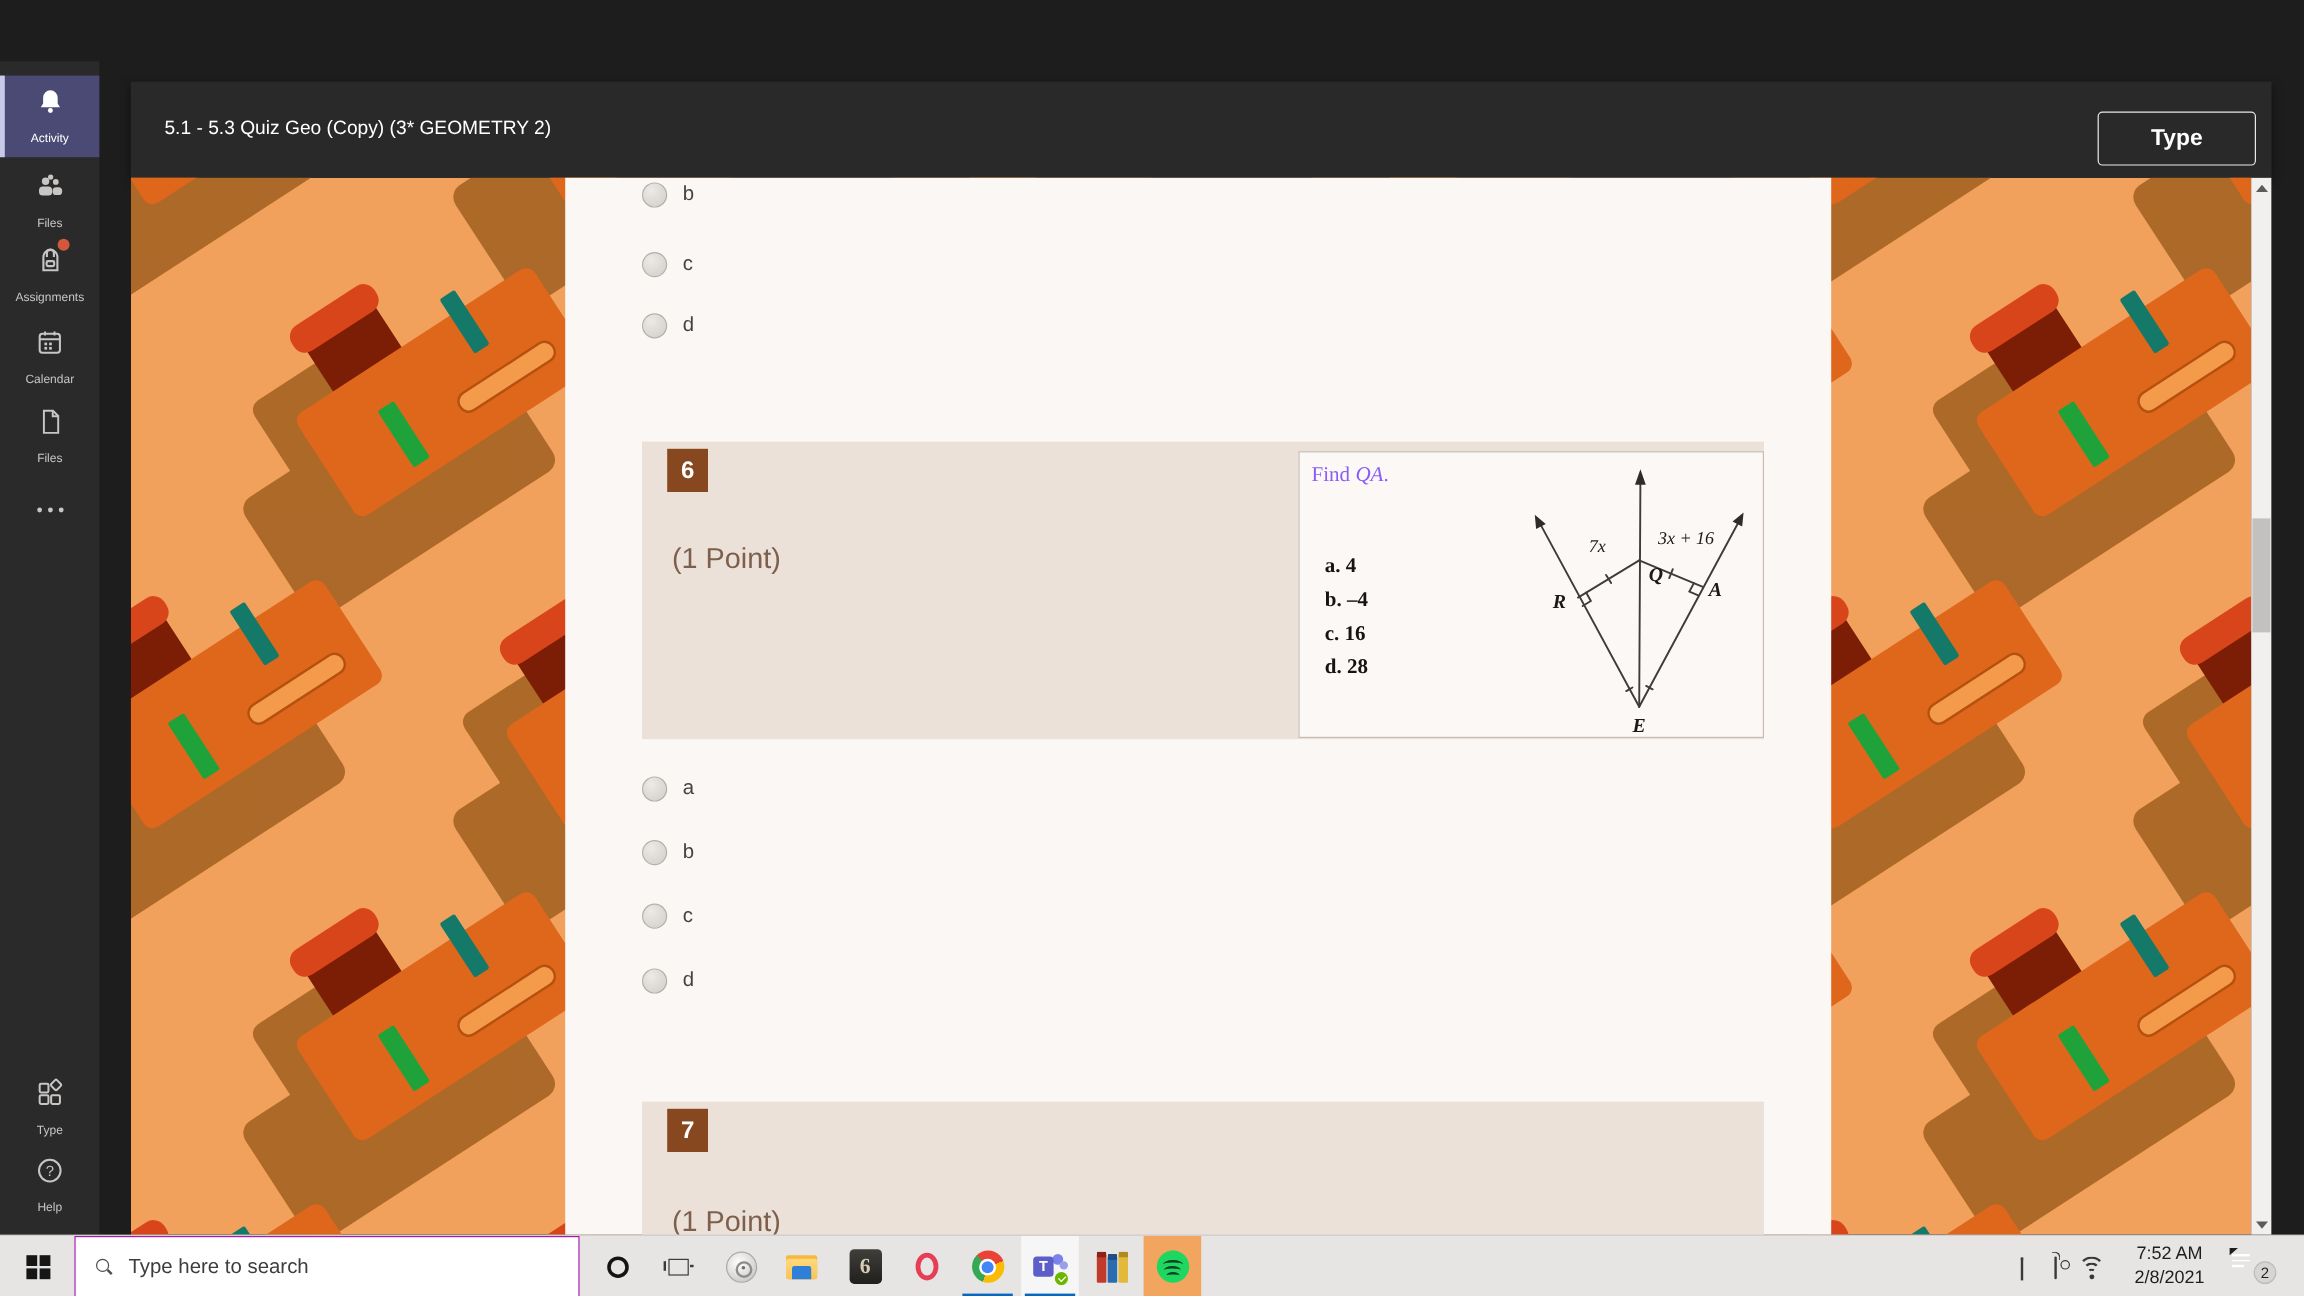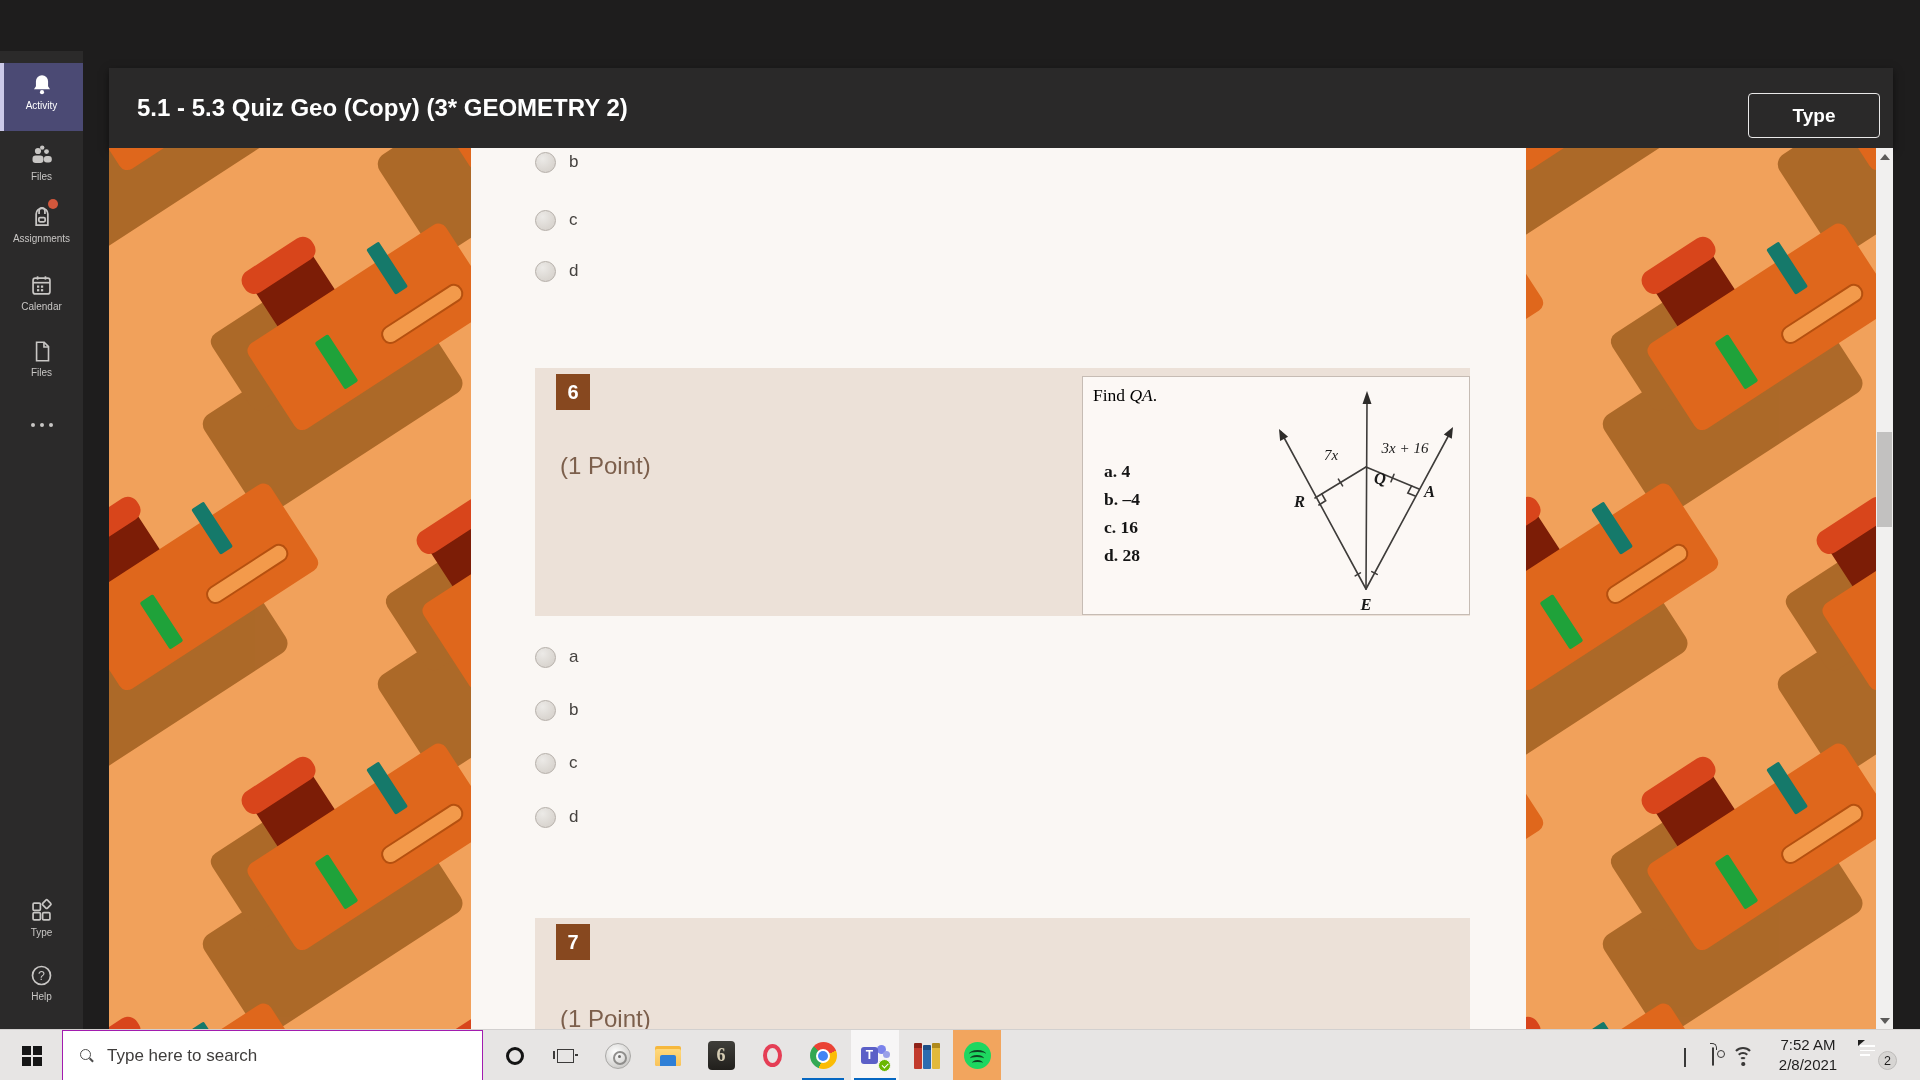--- a/index.html
+++ b/index.html
@@ -29,32 +29,32 @@
   .winbtn{position:absolute;top:0;width:46px;height:51px;display:flex;align-items:center;justify-content:center;}
   .winbtn .bar{width:13px;height:2px;background:#e6e5f2;}
   .winbtn .box{position:relative;width:11px;height:11px;border:1.5px solid #e6e5f2;background:transparent;margin-top:3px;}
   .winbtn .box::before{content:"";position:absolute;left:2px;top:-5px;width:11px;height:11px;border:1.5px solid #e6e5f2;border-bottom:none;border-left:none;}
   .winbtn .x1,.winbtn .x2{position:absolute;width:16px;height:1.8px;background:#e6e5f2;}
   .winbtn .x1{transform:rotate(45deg);} .winbtn .x2{transform:rotate(-45deg);}
 
   
   .rail{position:absolute;left:0;top:51px;width:83px;height:978px;background:#2b2a2a;}
   .rail-item{position:absolute;left:0;width:83px;text-align:center;color:#c8c6c4;}
-  .rail-item .lbl{display:block;font-size:10px;margin-top:2px;}
+  .rail-item .lbl{display:block;font-size:10px;margin-top:12px;}
   .rail-item svg{display:block;margin:0 auto;}
   .rail-item.active{background:#4b4a74;color:#ffffff;}
   .rail-item.active::before{content:"";position:absolute;left:0;top:0;width:4px;height:100%;background:#cbc9e8;}
   .rail-dots{position:absolute;left:0;width:83px;display:flex;justify-content:center;gap:5px;}
   .rail-dots i{width:4px;height:4px;border-radius:50%;background:#c8c6c4;}
   .dotbadge{position:absolute;left:48px;top:-4px;width:10px;height:10px;border-radius:50%;background:#d2573c;}
 
   
   .stage{position:absolute;left:83px;top:51px;width:1837px;height:978px;background:#1e1d1d;}
   .quiz-header{position:absolute;left:26px;top:17px;width:1784px;height:80px;background:#2a2929;box-shadow:0 3px 8px rgba(0,0,0,.5);}
-  .quiz-title{position:absolute;left:28px;top:0;height:80px;line-height:80px;color:#fff;font-size:24px;font-weight:700;}
+  .quiz-title{position:absolute;left:28px;top:0;height:80px;line-height:80px;color:#fff;font-size:16px;font-weight:400;}
   .close-btn{position:absolute;left:1639px;top:25px;width:132px;height:45px;border:1px solid #e9e8e8;border-radius:4px;
              color:#fff;font-size:19px;font-weight:600;text-align:center;line-height:43px;}
   .content{position:absolute;left:26px;top:97px;width:1784px;height:881px;overflow:hidden;background:#1e1d1d;}
   .wallpaper{position:absolute;left:0;top:0;}
   .quiz-col{position:absolute;left:362px;top:0;width:1055px;height:881px;background:#faf7f4;}
 
   
   .vscroll{position:absolute;left:1767px;top:0;width:17px;height:881px;background:#f1f0ef;}
   .sb-up,.sb-down{position:absolute;left:0;width:17px;height:17px;display:flex;align-items:center;justify-content:center;}
   .sb-up{top:0;} .sb-down{bottom:0;}
@@ -65,21 +65,21 @@
   
   .opt{position:absolute;left:64px;height:22px;display:flex;align-items:center;gap:13px;}
   .radio{width:21px;height:21px;border-radius:50%;border:1px solid #b5afa9;
          background:radial-gradient(circle at 35% 30%,#eceae7 0%,#dcd8d3 60%,#d2cdc8 100%);}
   .optlabel{font-size:17px;color:#45423f;}
   .qblock{position:absolute;left:64px;width:935px;background:#ece1d8;}
   .qbadge{position:absolute;left:21px;top:6px;width:34px;height:36px;background:#87481f;color:#fff;
           font-size:20px;font-weight:600;display:flex;align-items:center;justify-content:center;}
   .qpoints{position:absolute;left:25px;color:#7c5f4c;font-size:24px;}
   .qcard{position:absolute;left:547px;top:8px;width:388px;height:239px;background:#fcf8f5;border:1px solid #c6bcb4;}
-  .findline{position:absolute;left:10px;top:8px;font-family:"Liberation Serif",serif;font-size:17.5px;color:#000000;}
+  .findline{position:absolute;left:10px;top:8px;font-family:"Liberation Serif",serif;font-size:17.5px;color:#8b5cf6;}
   .findline i{font-style:italic;}
   .choices{position:absolute;left:21px;top:80px;font-family:"Liberation Serif",serif;font-size:17.5px;font-weight:600;color:#141414;line-height:28px;}
   .diagram{position:absolute;left:0;top:0;}
 
   
   .taskbar{position:absolute;left:0;top:1029px;width:1920px;height:51px;background:#e7e5e4;border-top:1px solid #d2d0cf;}
   .startbtn{position:absolute;left:10px;top:0;width:44px;height:51px;display:flex;align-items:center;justify-content:center;}
   .winlogo{display:grid;grid-template-columns:9px 9px;grid-template-rows:9px 9px;gap:2px;}
   .winlogo i{background:#161616;}
   .tb-searchbox{position:absolute;left:62px;top:0;width:421px;height:51px;background:#fff;border:1px solid #a21caf;

